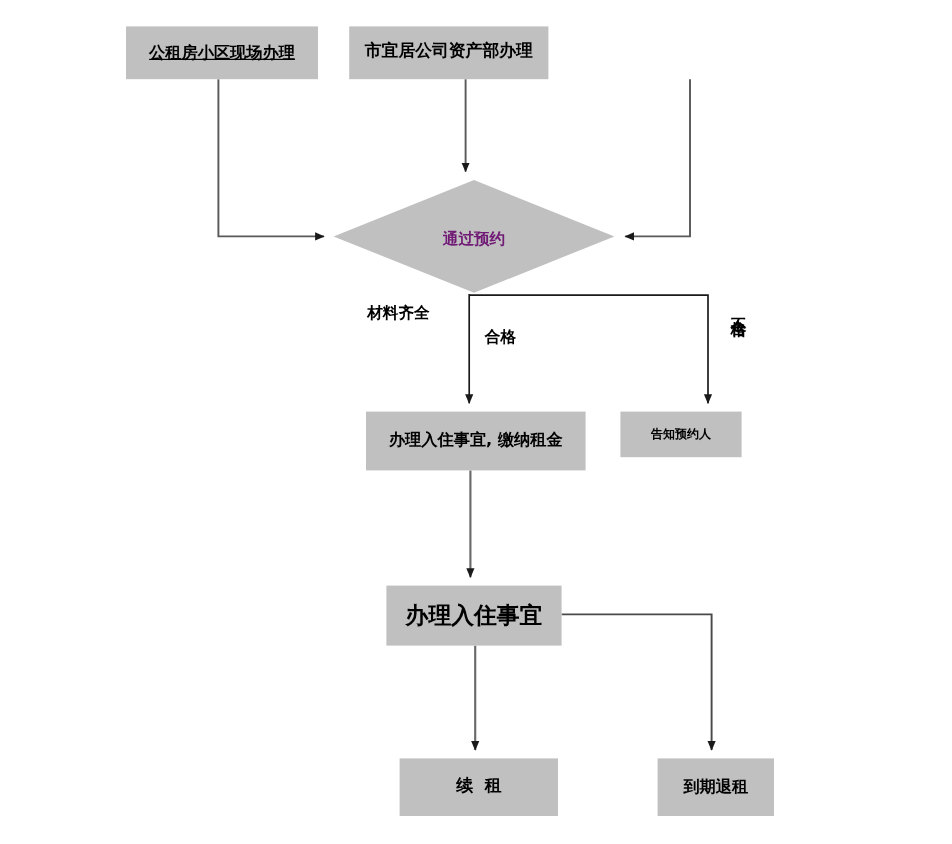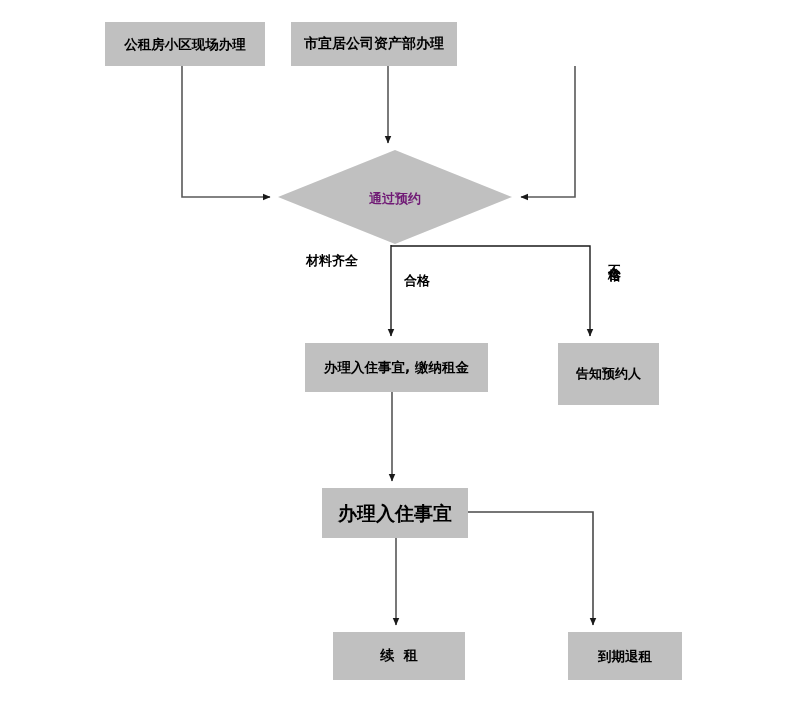--- a/index.html
+++ b/index.html
@@ -100,36 +100,36 @@
 
     <path d="M391,246 L590,246 L590,336" fill="none" stroke="#1a1a1a" stroke-width="1.4" marker-end="url(#arrow)"></path>
 
     <path d="M392,392 L392,481" fill="none" stroke="#6a6a6a" stroke-width="1.8" marker-end="url(#arrow)"></path>
 
     <path d="M396,538 L396,625" fill="none" stroke="#6a6a6a" stroke-width="1.8" marker-end="url(#arrow)"></path>
 
     <path d="M468,512 L593,512 L593,625" fill="none" stroke="#4a4a4a" stroke-width="1.6" marker-end="url(#arrow)"></path>
   </svg>
 
-  <div class="node" style="left:105px; top:22px; width:160px; height:44px; font-size:13.5px;">公租房小区现场办理</div>
+  <div class="node" style="left:105px; top:22px; width:160px; height:44px; font-size:13.5px;text-decoration:underline;">公租房小区现场办理</div>
 
   <div class="node" style="left:291px; top:22px; width:166px; height:44px; font-size:14px;">市宜居公司资产部办理</div>
 
 
   <div class="diamond-label" style="left:359px; top:190px; width:72px; text-align:center;">通过预约</div>
 
   <div class="edge-label" style="left:306px; top:252px;">材料齐全</div>
 
   <div class="edge-label" style="left:404px; top:272px;">合格</div>
 
   <div class="edge-label vertical" style="left:608px; top:254px;">不合格</div>
 
   <div class="node" style="left:305px; top:343px; width:183px; height:49px; font-size:13.5px;">办理入住事宜, 缴纳租金</div>
 
-  <div class="node" style="left:558px; top:343px; width:101px; height:62px; font-size:13px;">告知预约人</div>
+  <div class="node" style="left:517px; top:343px; width:101px; height:38px; font-size:10px;">告知预约人</div>
 
   <div class="node" style="left:322px; top:488px; width:146px; height:50px; font-size:19px;">办理入住事宜</div>
 
   <div class="node" style="left:333px; top:632px; width:132px; height:48px; font-size:14px;">续  租</div>
 
-  <div class="node" style="left:548px; top:632px; width:114px; height:48px; font-size:13.5px;margin-left:20px;">到期退租</div>
+  <div class="node" style="left:548px; top:632px; width:97px; height:48px; font-size:13.5px;">到期退租</div>
 
 </div>
 
 </body></html>

